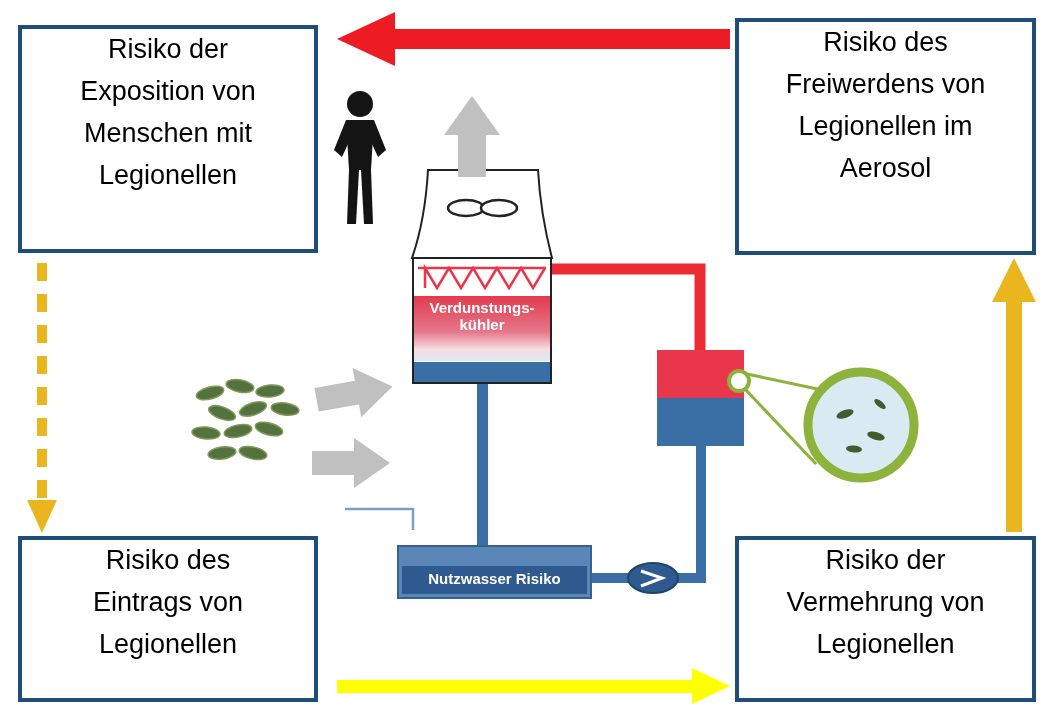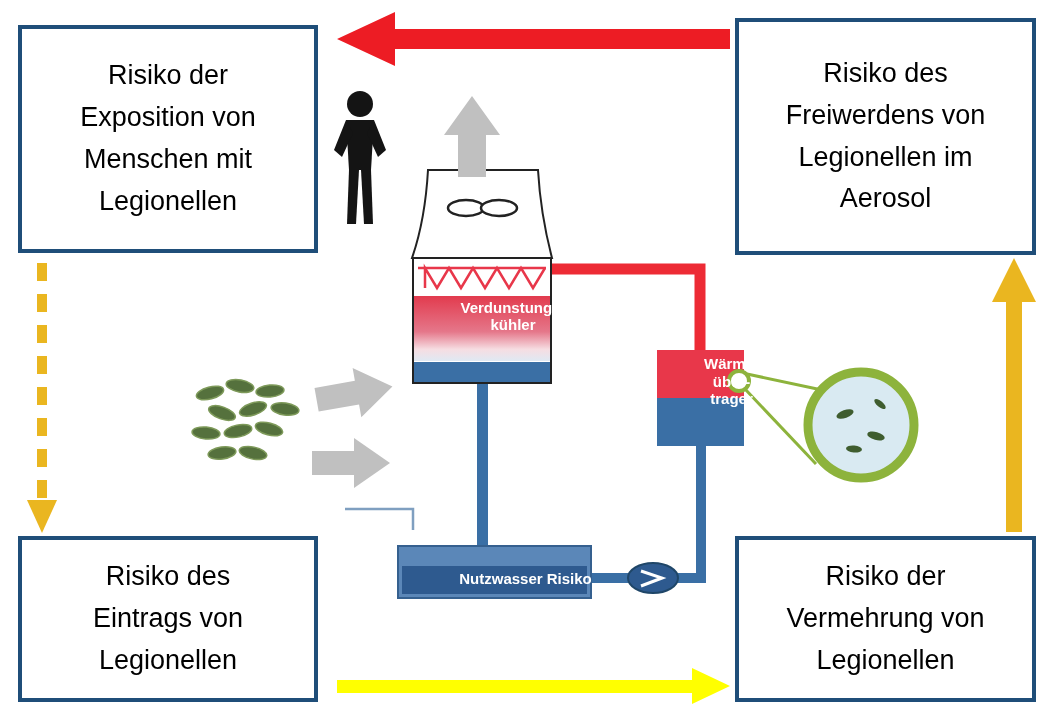--- a/index.html
+++ b/index.html
@@ -2,32 +2,32 @@
 <html><head>
 <meta charset="utf-8">
 <style>
   html,body{margin:0;padding:0;background:#fff;}
   .canvas{
     position:relative;width:1051px;height:720px;background:#ffffff;overflow:hidden;
     font-family:"Liberation Sans", sans-serif;
   }
   .risk-box{
     position:absolute;background:#ffffff;border:4px solid #1f4e79;
-    display:flex;align-items:center;justify-content:center;text-align:center;
+    display:flex;align-items:flex-start;justify-content:center;text-align:center;
     font-size:27px;color:#000;line-height:1.55;box-sizing:border-box;
   }
   .multiline{white-space:pre-line;}
   .box-tl{left:18px;top:25px;width:300px;height:228px;}
   .box-tr{left:735px;top:18px;width:301px;height:237px;}
   .box-bl{left:18px;top:536px;width:300px;height:166px;}
   .box-br{left:735px;top:536px;width:301px;height:166px;}
   .svg-layer{position:absolute;left:0;top:0;width:1051px;height:720px;}
   .diagram-label{
     position:absolute;color:#ffffff;font-weight:bold;text-align:center;
-    font-size:15px;line-height:17px;pointer-events:none;padding-left:31px;
+    font-size:15px;line-height:17px;pointer-events:none;
   }
   .cooler-label{left:413px;top:299px;width:138px;}
   .hx-label{left:657px;top:355px;width:87px;line-height:17.5px;}
   .basin-label{left:400px;top:570px;width:189px;font-weight:600;}
 </style>
 </head>
 <body>
 
 <div class="canvas">
 
@@ -134,18 +134,15 @@
       <polygon points="346,120 374,120 371,170 349,170"></polygon>
       <polygon points="346,120 334,150 342,157 353,133"></polygon>
       <polygon points="374,120 386,150 378,157 367,133"></polygon>
       <polygon points="349,170 359,170 356,224 347,224"></polygon>
       <polygon points="361,170 371,170 373,224 364,224"></polygon>
     </g>
   </svg>
 
   <div class="diagram-label cooler-label multiline">Verdunstungs-
 kühler</div>
-  <div class="diagram-label hx-label multiline">Wärme-
-über-
-trager</div>
   <div class="diagram-label basin-label">Nutzwasser Risiko</div>
 
 </div>
 
 </body></html>

